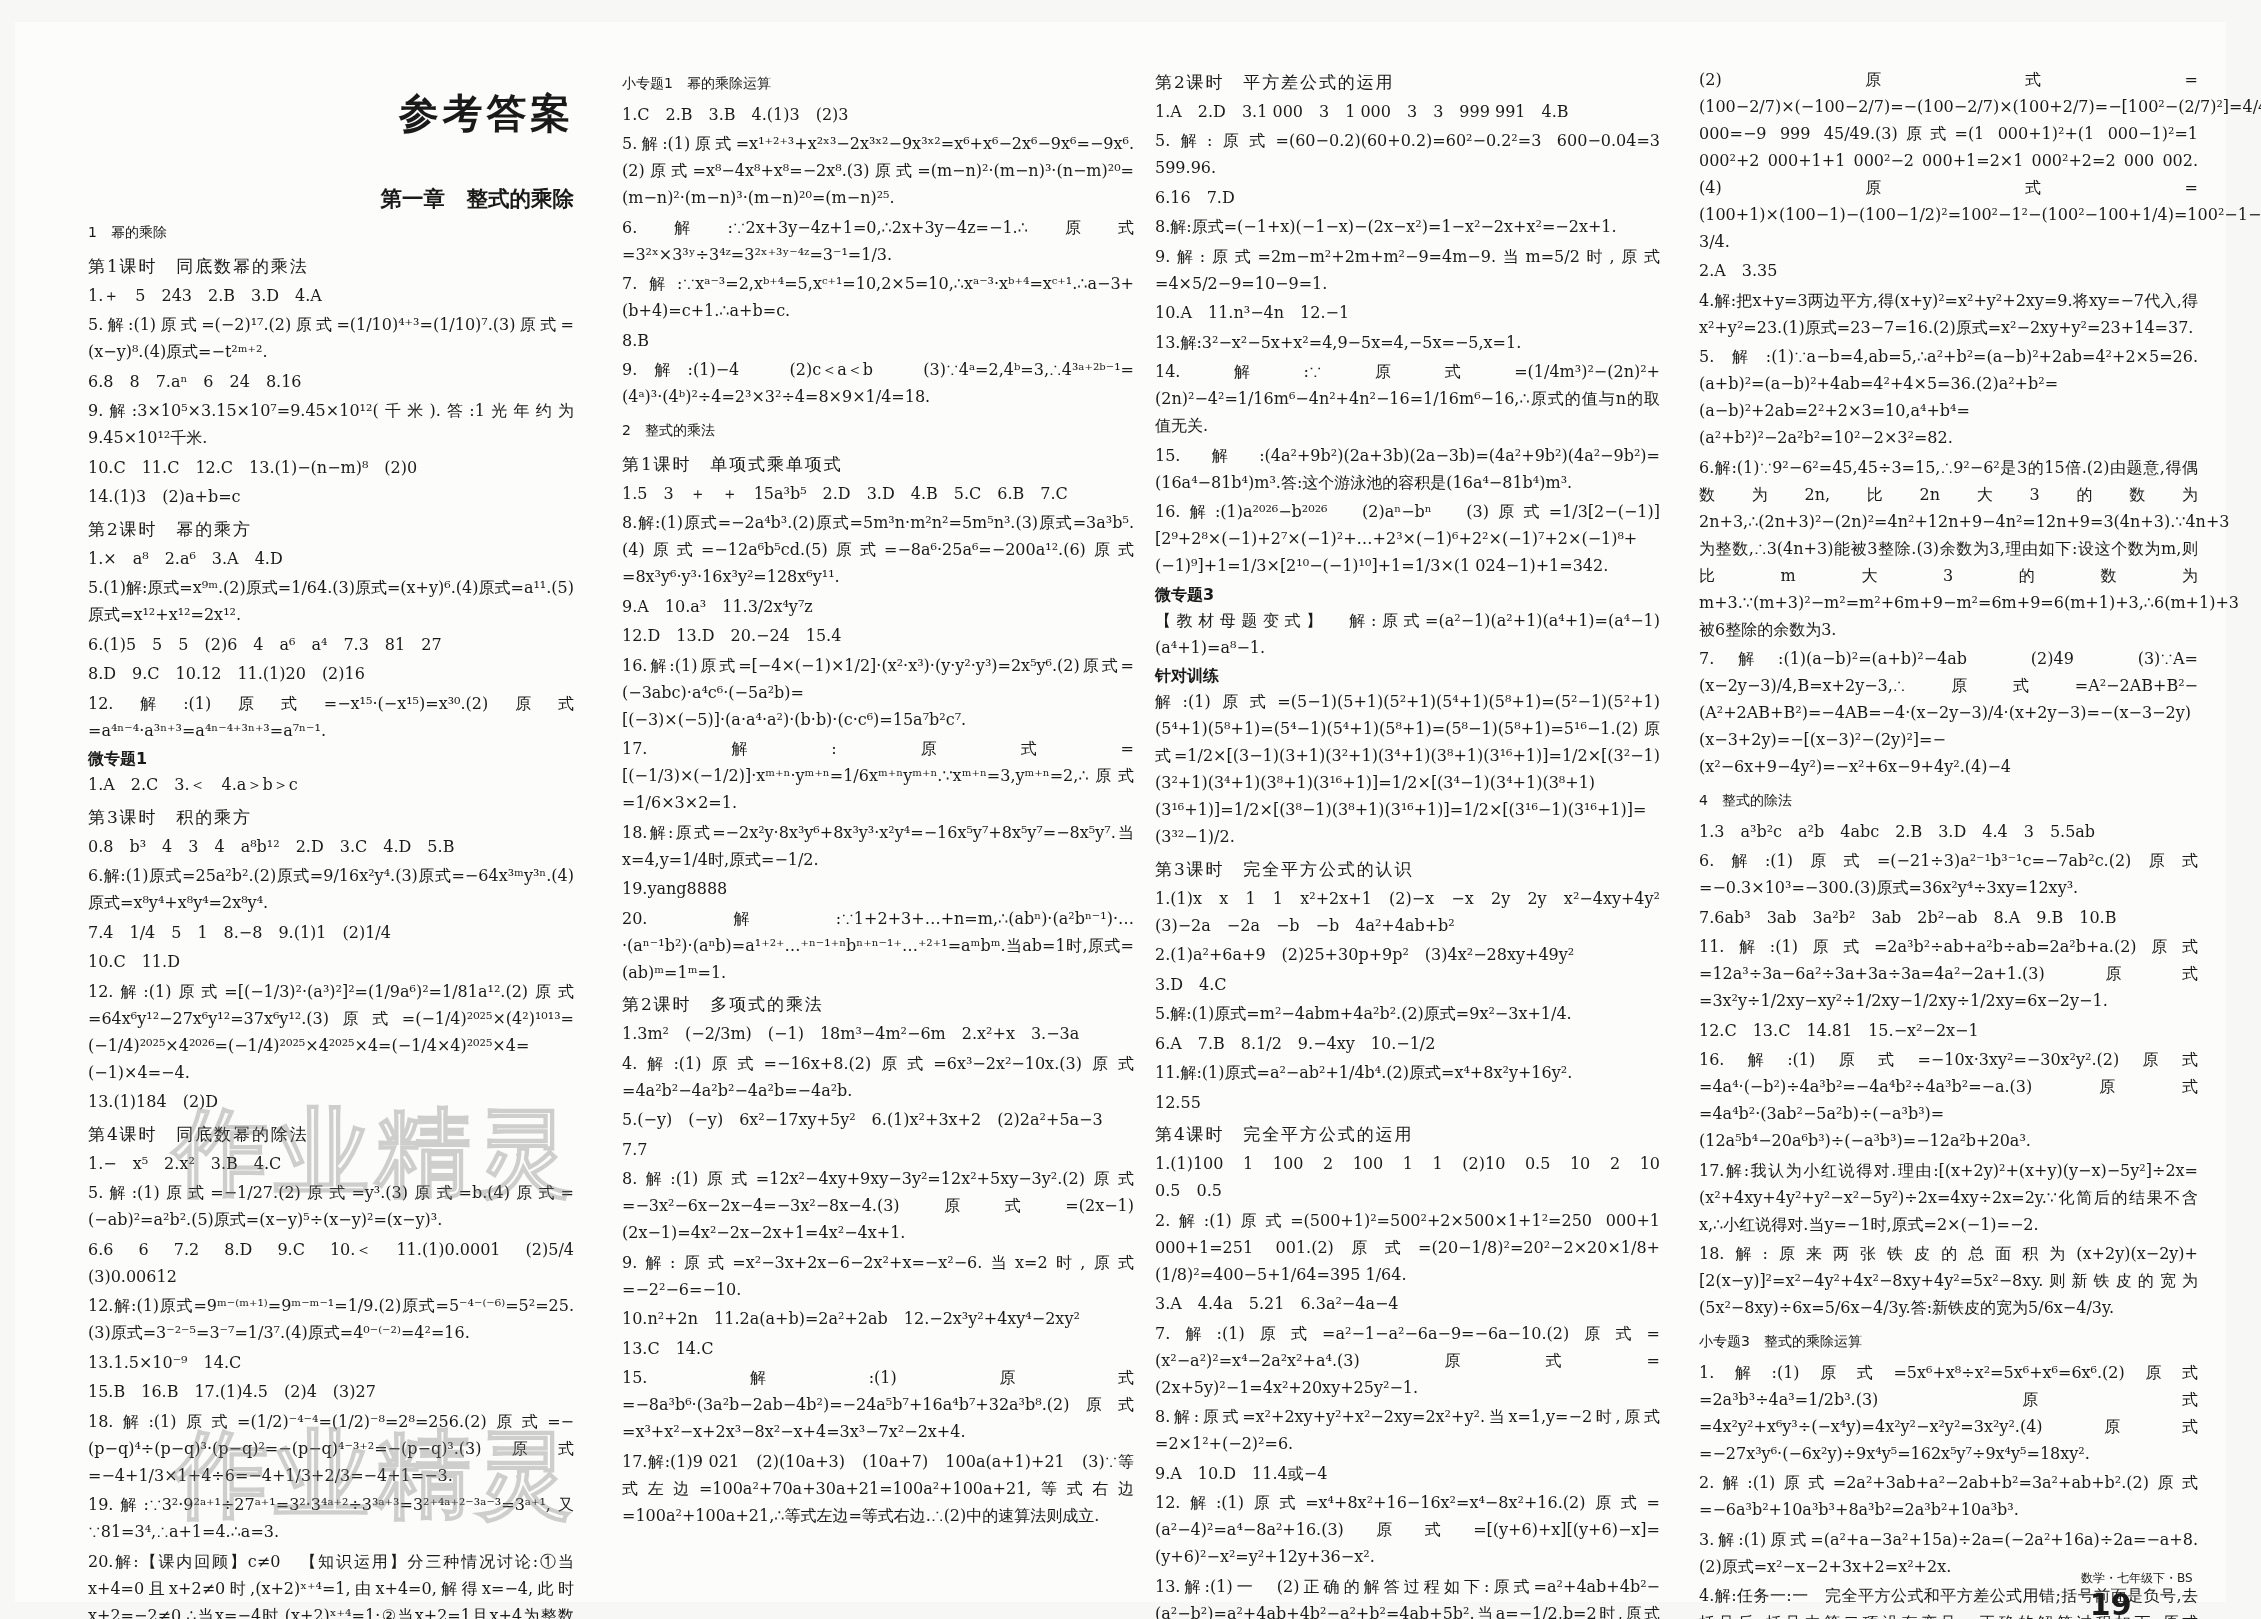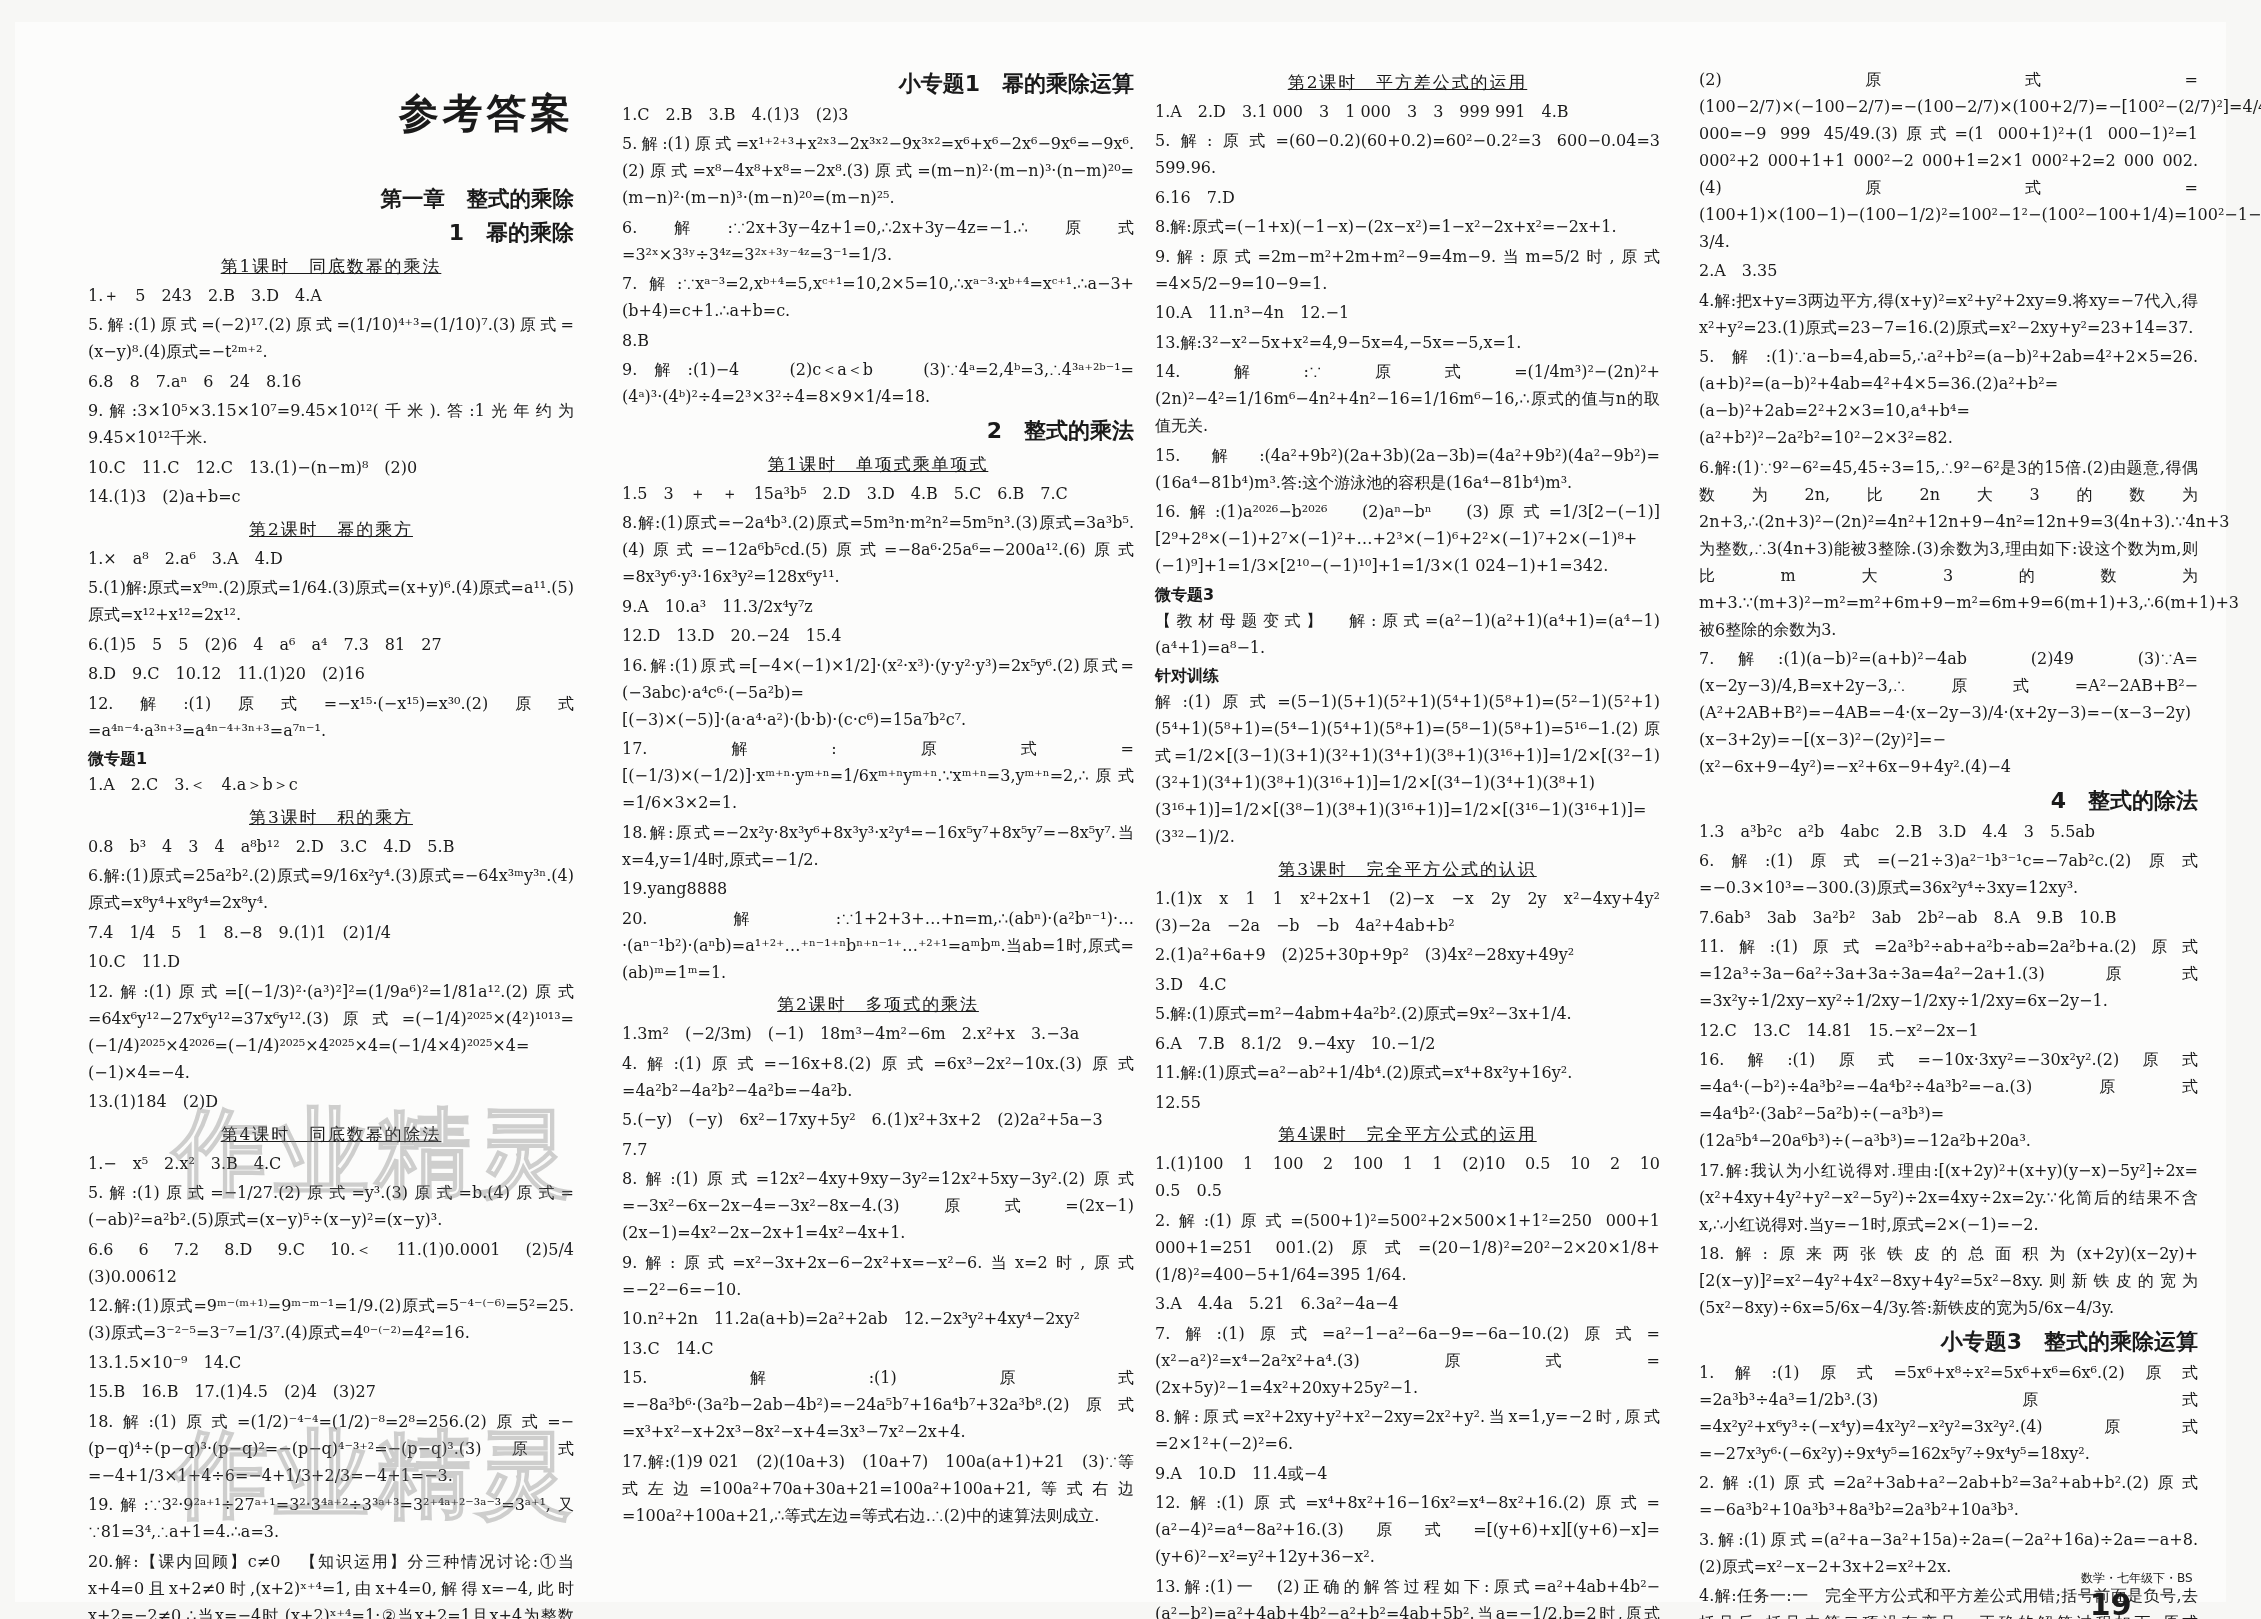--- a/index.html
+++ b/index.html
@@ -25,24 +25,24 @@
     font-family:"DejaVu Sans","Liberation Sans",sans-serif;
     font-weight:bold; font-size:40px; text-align:right; letter-spacing:3.8px;
     line-height:57px; margin:30px 0 40px 0;
   }
   .chapter {
     font-family:"DejaVu Sans","Liberation Sans",sans-serif;
     font-weight:bold; font-size:21.5px; text-align:right; line-height:33px;
   }
   .section {
     font-family:"DejaVu Sans","Liberation Sans",sans-serif;
-    font-weight:bold; font-size:22px; text-align:right; line-height:35px;
+    font-weight:normal; font-size:14px; text-align:left; line-height:35px;
   }
   .lesson {
-    font-size:17px; text-align:center; line-height:32px; letter-spacing:1.9px;text-decoration:underline;
+    font-size:17px; line-height:32px; letter-spacing:1.9px;
   }
   .sub {
     font-family:"DejaVu Sans","Liberation Sans",sans-serif;
     font-weight:bold; font-size:16px; line-height:25px;
   }
   .ans { text-align:justify; margin:0 0 2.5px 0; }
   .footer {
     position:absolute; left:2066px; top:1548px;
     font-family:"DejaVu Sans","Liberation Sans",sans-serif;
   }

